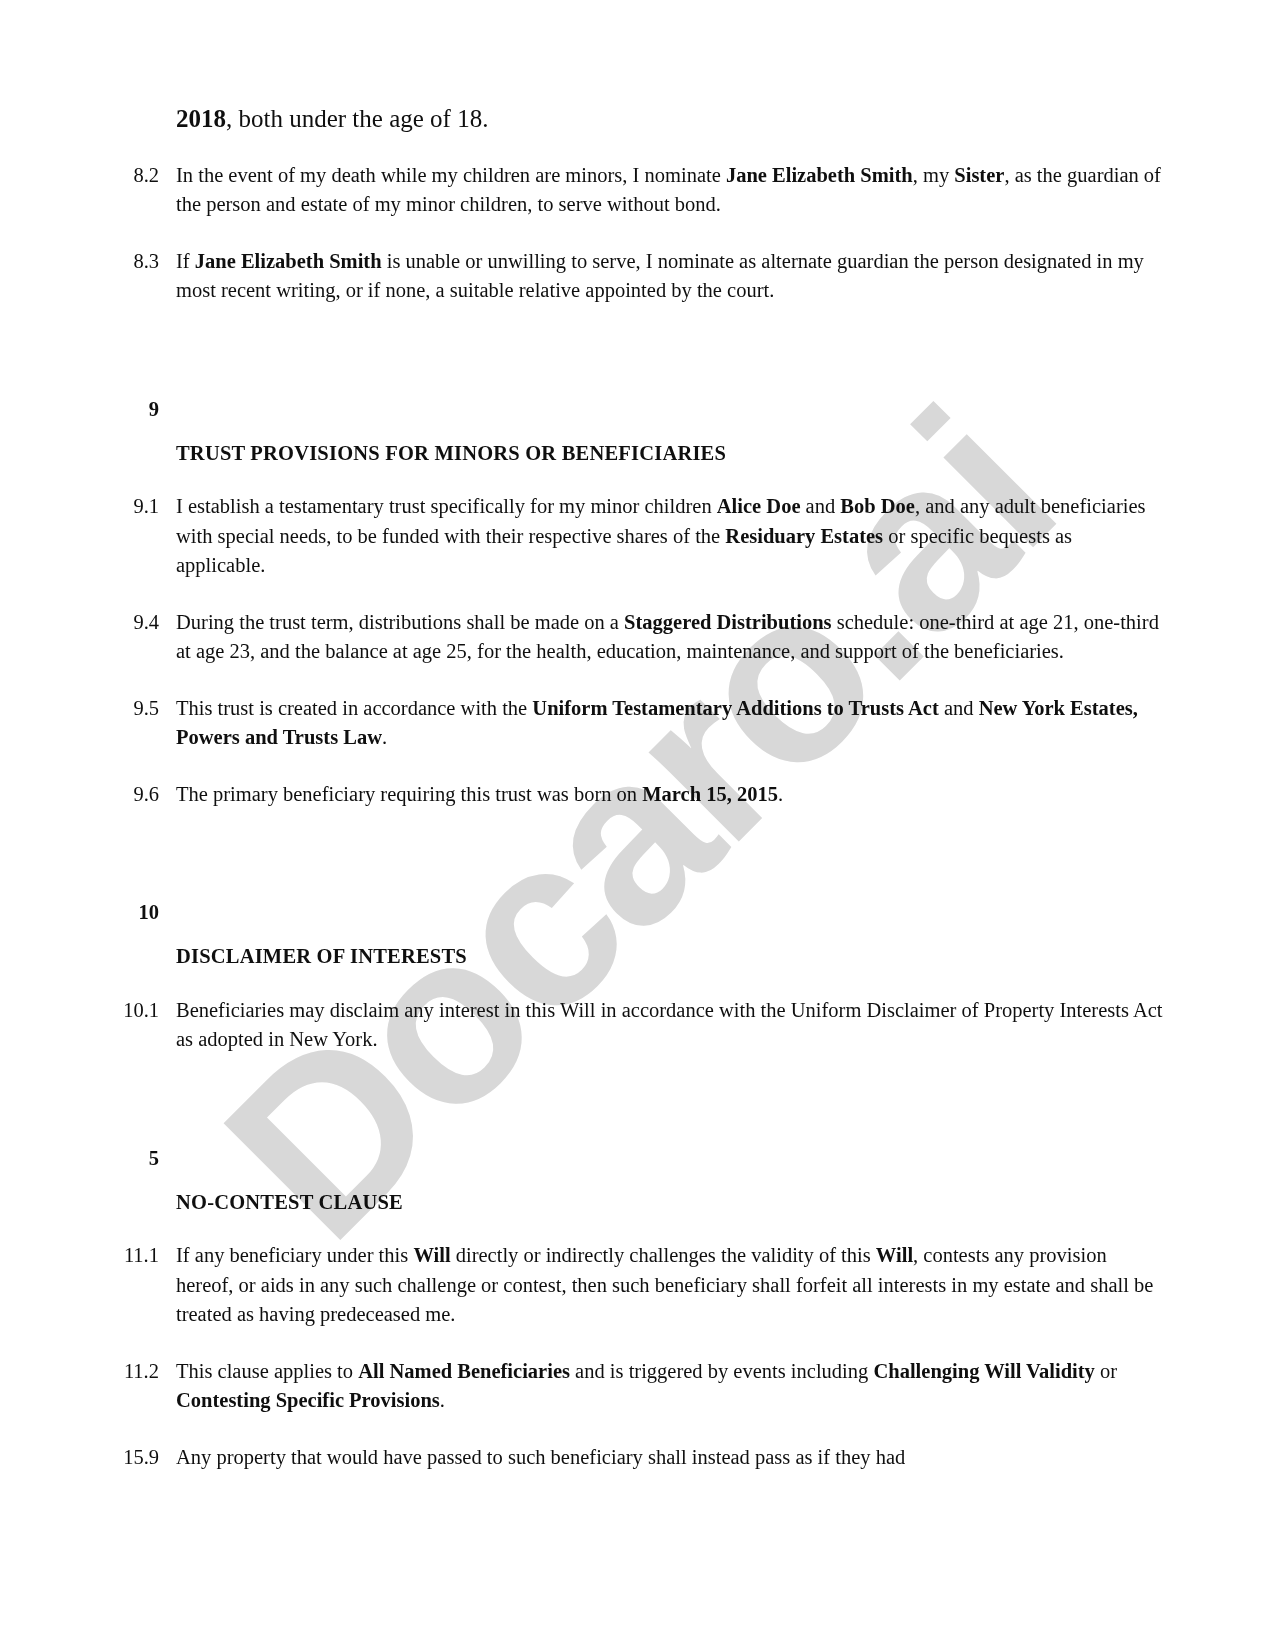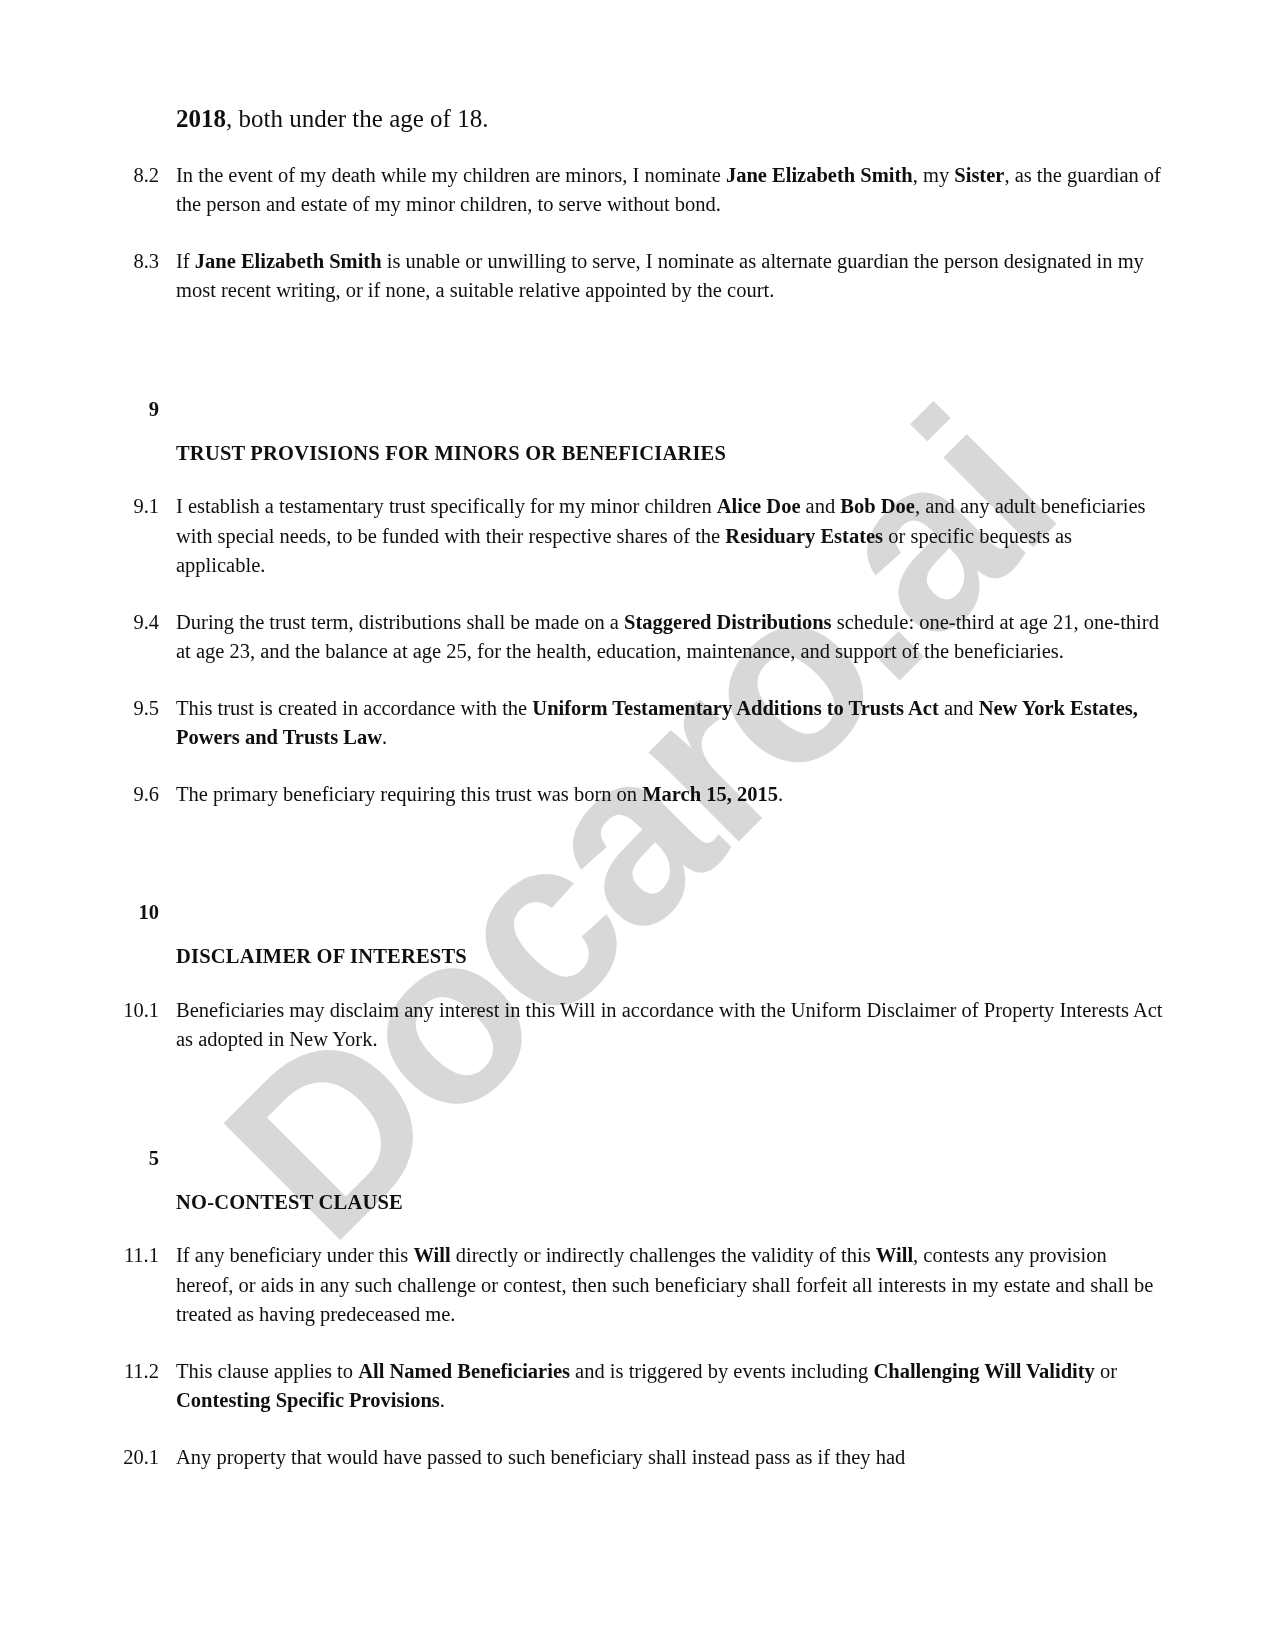--- a/index.html
+++ b/index.html
@@ -180,18 +180,18 @@
       <div class="clause-num">11.1</div>
       <div class="clause-body">If any beneficiary under this <b>Will</b> directly or indirectly challenges the validity of this <b>Will</b>, contests any provision hereof, or aids in any such challenge or contest, then such beneficiary shall forfeit all interests in my estate and shall be treated as having predeceased me.</div>
     </div>
 
     <div class="clause">
       <div class="clause-num">11.2</div>
       <div class="clause-body">This clause applies to <b>All Named Beneficiaries</b> and is triggered by events including <b>Challenging Will Validity</b> or <b>Contesting Specific Provisions</b>.</div>
     </div>
 
     <div class="clause">
-      <div class="clause-num">20.1</div>
+      <div class="clause-num">15.9</div>
       <div class="clause-body">Any property that would have passed to such beneficiary shall instead pass as if they had</div>
     </div>
 
   </div>
 </div>
 
 </body></html>

